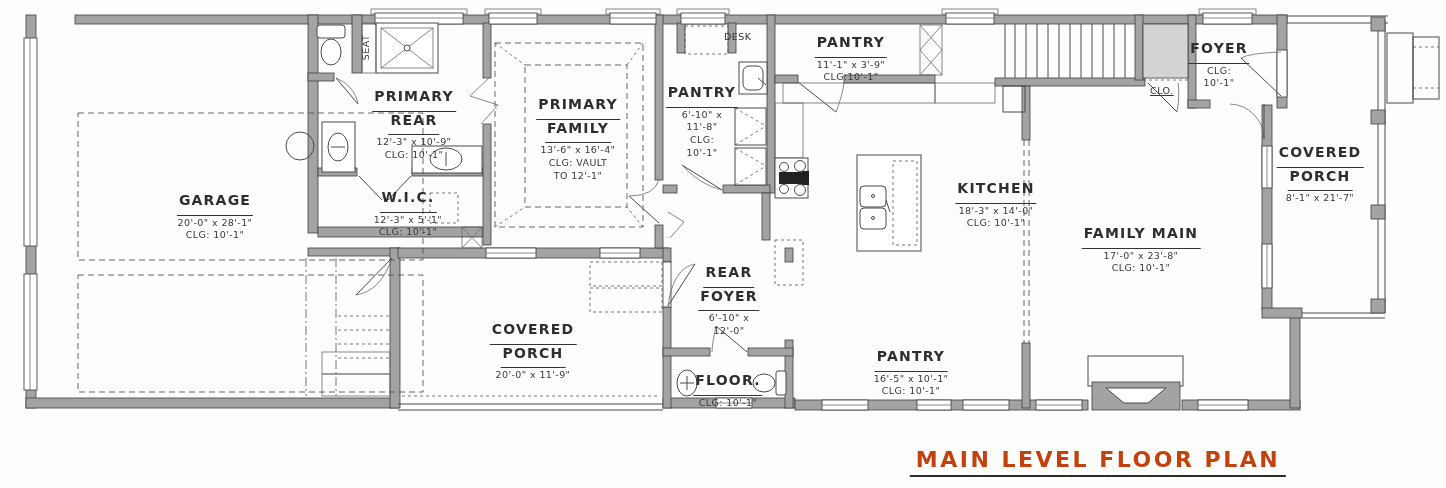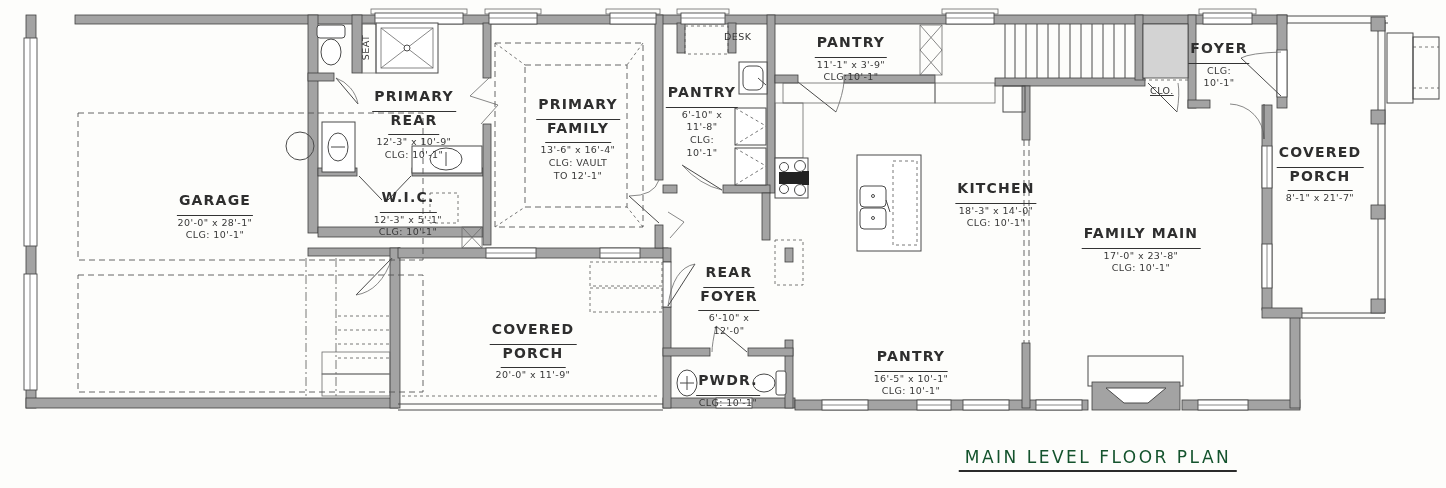--- a/index.html
+++ b/index.html
@@ -17,22 +17,22 @@
   .fixture{fill:#ffffff;stroke:#4a4a4a;stroke-width:1;}
   .dk{fill:#222;}
   .lbl{position:absolute;transform:translateX(-50%);display:flex;flex-direction:column;
        align-items:center;white-space:nowrap;z-index:5;line-height:1.25;}
   .rn{font-size:14px;font-weight:bold;letter-spacing:1.2px;border-bottom:1.4px solid #333;
       padding:0 2px 5px;color:#2e2e2e;}
   .rd{font-size:9.5px;letter-spacing:0.4px;margin-top:1px;color:#383838;}
   .ann{position:absolute;font-size:9.5px;letter-spacing:0.5px;color:#383838;z-index:5;white-space:nowrap;}
   .vert{transform:rotate(-90deg);transform-origin:center;}
   #title{position:absolute;left:1098px;top:447px;transform:translateX(-50%);
-         font-size:17px;letter-spacing:2.5px;color:#14532d;border-bottom:2px solid #2b2b2b;
-         padding:0 6px 3px;white-space:nowrap;z-index:5;}
+         font-size:22px;letter-spacing:2.5px;color:#c2410c;border-bottom:2px solid #2b2b2b;
+         padding:0 6px 3px;white-space:nowrap;z-index:5;font-weight:bold;}
 </style>
 </head>
 <body>
 
 <div id="plan">
 
 <svg width="1446" height="488" viewBox="0 0 1446 488">
 
   <g>
     <rect class="w" x="75" y="15" width="1212" height="9"></rect>
@@ -472,21 +472,21 @@
     <span class="rd">12'-0"</span>
   </div>
 
   <div class="lbl" style="left:533px;top:321px">
     <span class="rn">COVERED</span>
     <span class="rn">PORCH</span>
     <span class="rd">20'-0" x 11'-9"</span>
   </div>
 
   <div class="lbl" style="left:728px;top:372px">
-    <span class="rn">PWDR.</span>
+    <span class="rn">FLOOR.</span>
     <span class="rd">CLG: 10'-1"</span>
   </div>
 
   <div class="lbl" style="left:911px;top:348px">
     <span class="rn">PANTRY</span>
     <span class="rd">16'-5" x 10'-1"</span>
     <span class="rd">CLG: 10'-1"</span>
   </div>
 
   <div class="ann vert" style="left:353px;top:42px">SEAT</div>

